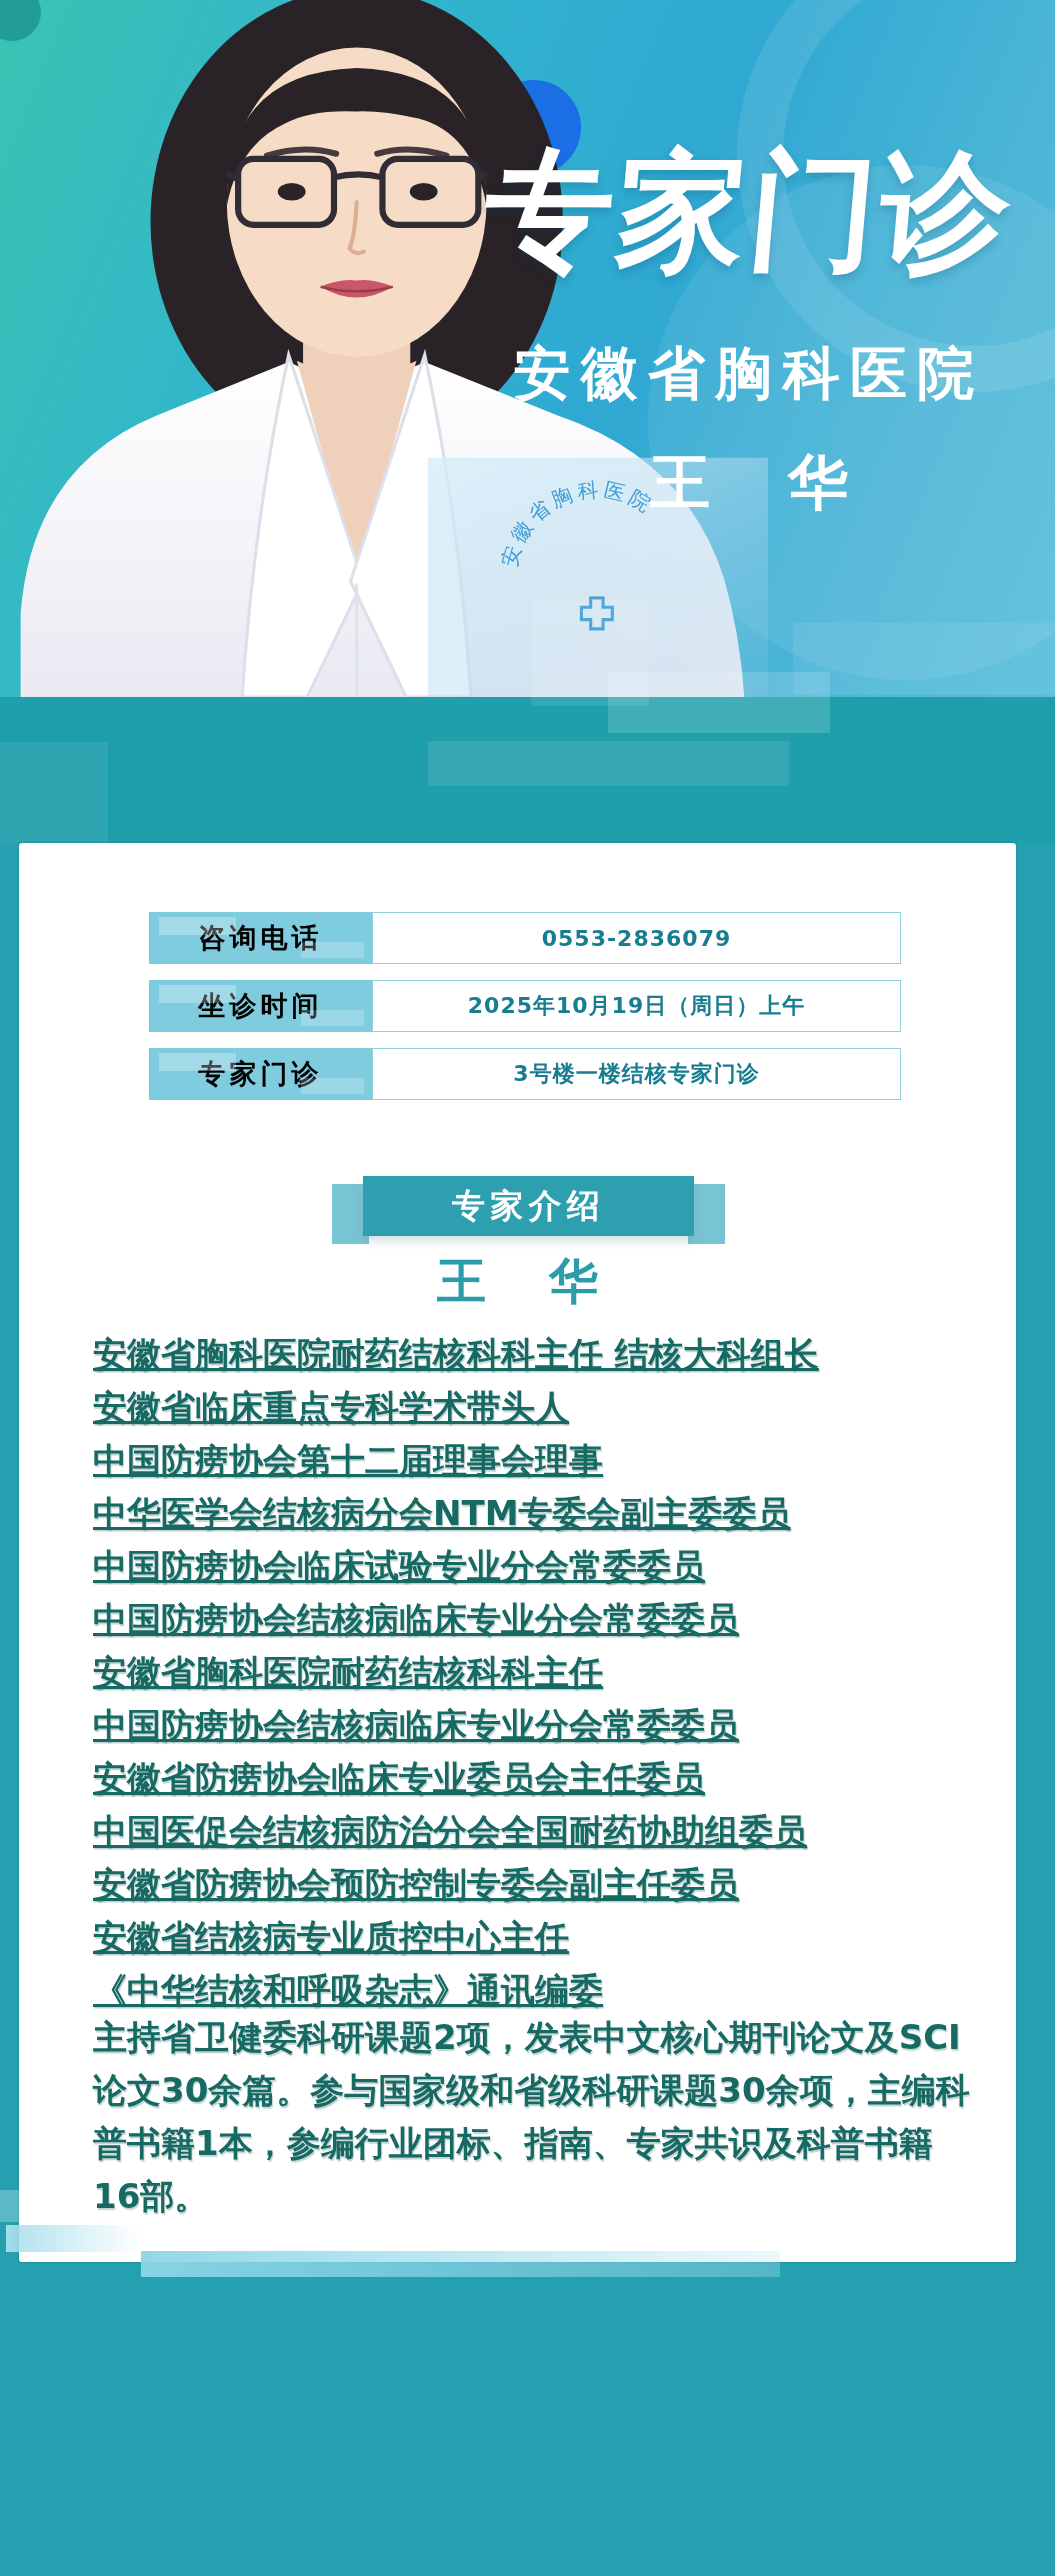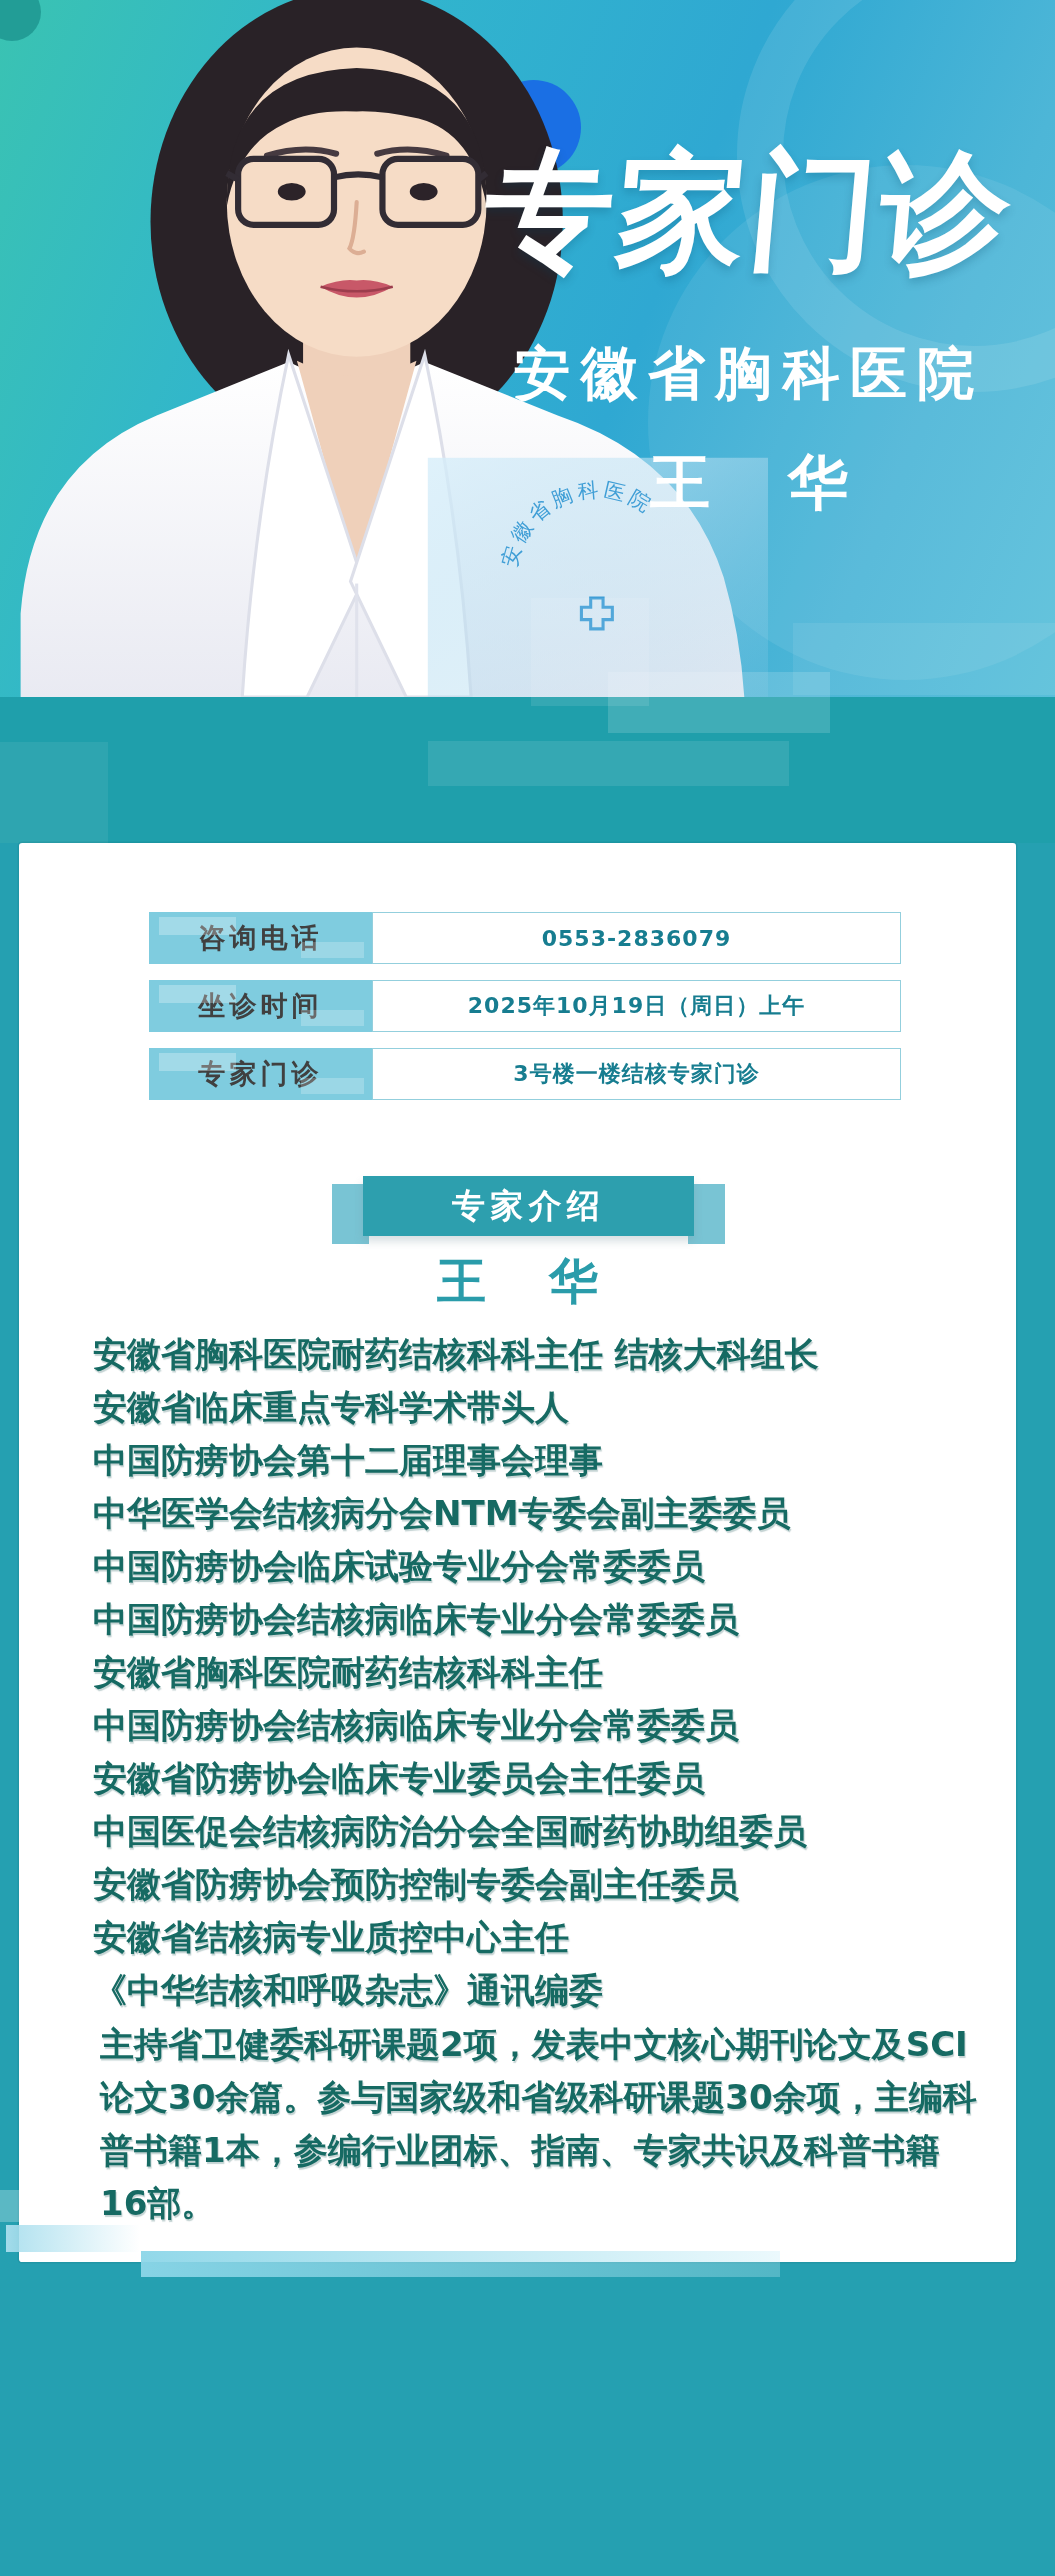--- a/index.html
+++ b/index.html
@@ -31,21 +31,21 @@
   .deco-r2{left:608px;top:672px;width:222px;height:61px;background:rgba(255,255,255,0.15);}
   .deco-r3{left:428px;top:741px;width:361px;height:45px;background:rgba(255,255,255,0.10);}
   .deco-r4{left:793px;top:623px;width:262px;height:72px;background:rgba(255,255,255,0.08);}
   .deco-r5{left:0px;top:742px;width:108px;height:101px;background:rgba(255,255,255,0.07);}
 
   
   .card{position:absolute;left:19px;top:843px;width:997px;height:1419px;background:#ffffff;
     border-radius:3.1px;box-shadow:0 0 0 1.5px rgba(18,110,124,0.20);}
   .info-rows{position:absolute;left:130px;top:69px;width:752px;}
   .info-row{display:flex;height:52px;margin-bottom:16px;}
-  .info-label{position:relative;width:223px;flex:0 0 223px;background:#7fccdf;color:#404040;
+  .info-label{position:relative;width:223px;flex:0 0 223px;background:#7fccdf;color:#000000;
     font-size:27px;font-weight:700;letter-spacing:4.1px;display:flex;align-items:center;justify-content:center;
     overflow:hidden;}
   .info-label::before{content:"";position:absolute;left:10.3px;top:5.2px;width:77px;height:17.5px;
     background:rgba(255,255,255,0.28);}
   .info-label::after{content:"";position:absolute;right:8.2px;bottom:6.2px;width:63px;height:15.5px;
     background:rgba(255,255,255,0.22);}
   .info-value{width:529px;flex:1;background:#ffffff;border:1.5px solid #93cfdd;box-sizing:border-box;
     display:flex;align-items:center;justify-content:center;color:#177d90;font-size:22px;font-weight:700;
     letter-spacing:1px;white-space:nowrap;}
 
@@ -54,22 +54,22 @@
   .banner .wing.l{left:0;}
   .banner .wing.r{right:0;}
   .banner-main{position:absolute;left:31px;top:0;width:331px;height:60px;background:#2d9fae;
     color:#ffffff;font-size:33px;font-weight:700;letter-spacing:5.2px;display:flex;align-items:center;
     justify-content:center;box-shadow:0 6.2px 8.2px rgba(120,150,160,0.30);}
   .expert-name{position:absolute;left:0;top:406px;width:100%;text-align:center;color:#2a9caa;
     font-size:49px;font-weight:800;word-spacing:46px;}
   .credentials{position:absolute;left:74px;top:485px;width:886px;margin:0;padding:0;list-style:none;
     font-size:34px;font-weight:700;color:#166a63;line-height:53px;
     text-shadow:1px 1.5px 1px rgba(20,80,80,0.25);}
-  .credentials li{white-space:nowrap;}
-  .bio{position:absolute;left:74px;top:1168px;width:886px;margin:7px;font-size:34px;font-weight:700;
+  .credentials li{white-space:nowrap;text-decoration:underline;}
+  .bio{position:absolute;left:74px;top:1168px;width:886px;margin:0;font-size:34px;font-weight:700;
     color:#166a63;line-height:53px;text-shadow:1px 1.5px 1px rgba(20,80,80,0.25);text-align:left;}
 
   
   .footer-sq{position:absolute;left:0;top:2190px;width:18.5px;height:32px;background:rgba(255,255,255,0.25);}
   .footer-bar-left{position:absolute;left:6.2px;top:2225px;width:134px;height:27px;
     background:linear-gradient(90deg,rgba(170,223,238,0.95),rgba(255,255,255,0));}
   .footer-bar-right{position:absolute;left:141px;top:2251px;width:639px;height:26px;
     background:linear-gradient(90deg,rgba(140,214,232,0.95),rgba(190,235,246,0.30));}
 </style>
 </head>

